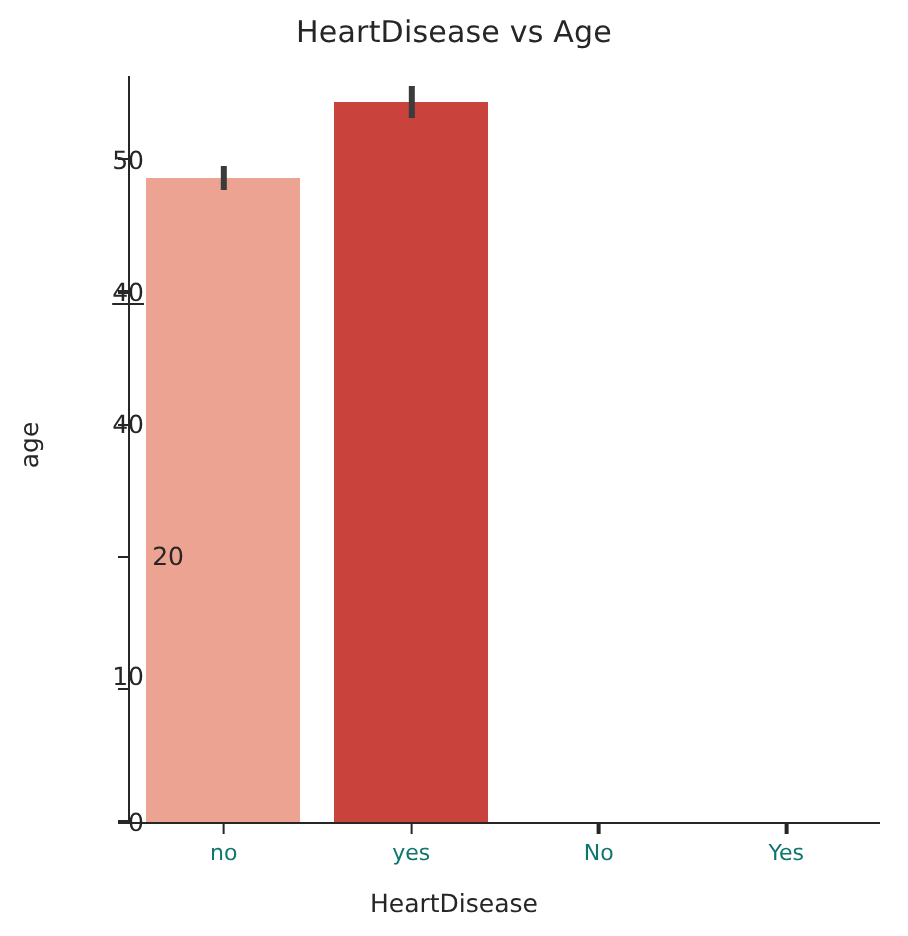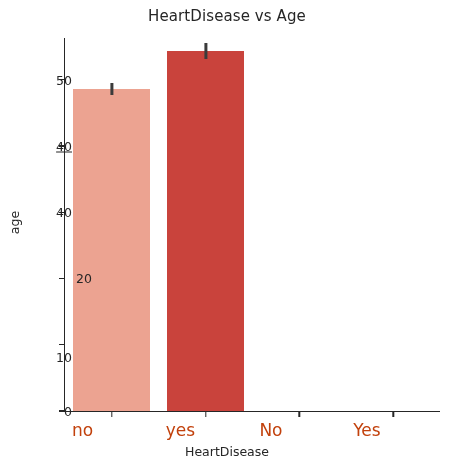--- a/index.html
+++ b/index.html
@@ -89,23 +89,23 @@
     top: 411.9px;
     width: 1.4px;
     height: 5px;
     background: #262626;
     transform: translateX(-50%);
   }
   .xtick-label {
     position: absolute;
     top: 420px;
     width: 80px;
-    text-align: left;
-    font-size: 17px;
-    color: #c2410c;
+    text-align: center;
+    font-size: 11px;
+    color: #0f766e;
     transform: translateX(-50%);
   }
   
   #xlabel {
     position: absolute;
     left: 0;
     top: 444px;
     width: 454px;
     text-align: center;
     font-size: 12.5px;
@@ -148,21 +148,21 @@
     </div>
 
   <div id="xlabel">HeartDisease</div>
   <div id="ylabel">
       <span>age</span>
     </div>
 
 <div class="ytick-mark" style="top: 410.3px;"></div>
     <div class="ytick-label-wrap" style="top: 411px;">0</div>
     <div class="ytick-mark" style="top: 344.048px;"></div>
-    <div class="ytick-label-wrap" style="top: 357px; text-align: right;">10</div>
+    <div class="ytick-label-wrap" style="top: 338px; text-align: right;">10</div>
     <div class="ytick-mark" style="top: 277.796px;"></div>
     <div class="ytick-label-wrap" style="top: 278.496px; margin-left: 20px;">20</div>
     <div class="ytick-mark" style="top: 211.543px;"></div>
     <div class="ytick-label-wrap" style="top: 212.243px;">40</div>
     <div class="ytick-mark" style="top: 145.291px;"></div>
     <div class="ytick-label-wrap" style="top: 145.991px; text-decoration: underline;">40</div>
     <div class="ytick-mark" style="top: 79.0389px;"></div>
     <div class="ytick-label-wrap" style="top: 79.7389px;">50</div>
     <div class="xtick-mark" style="left: 111.875px;"></div>
     <div class="xtick-label" style="left: 111.875px;">no</div>

